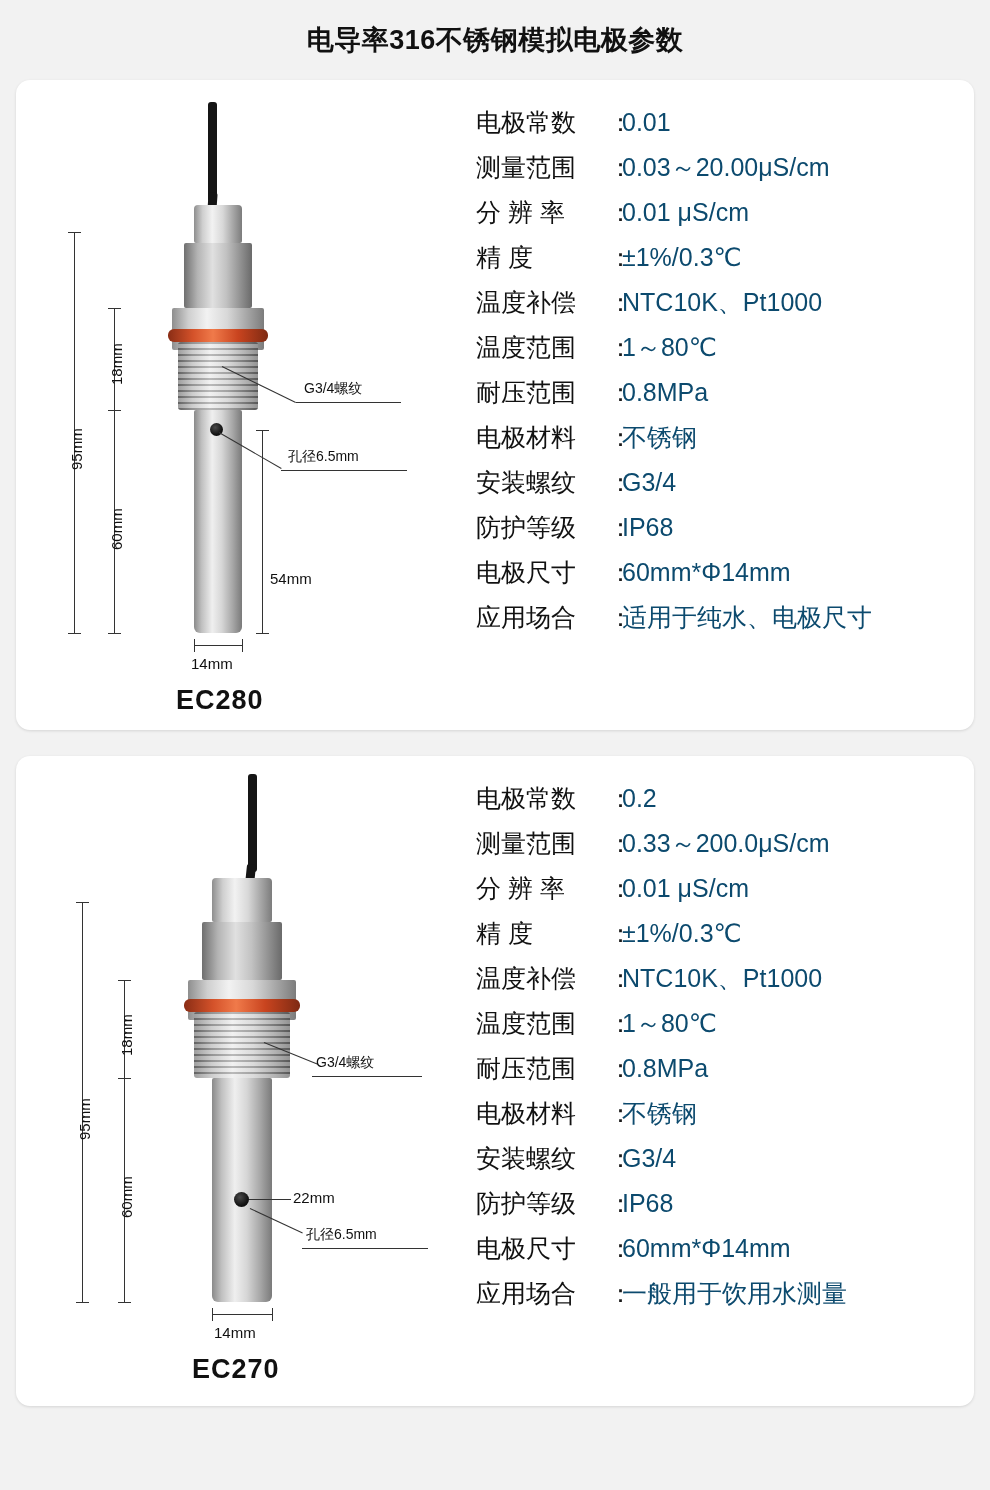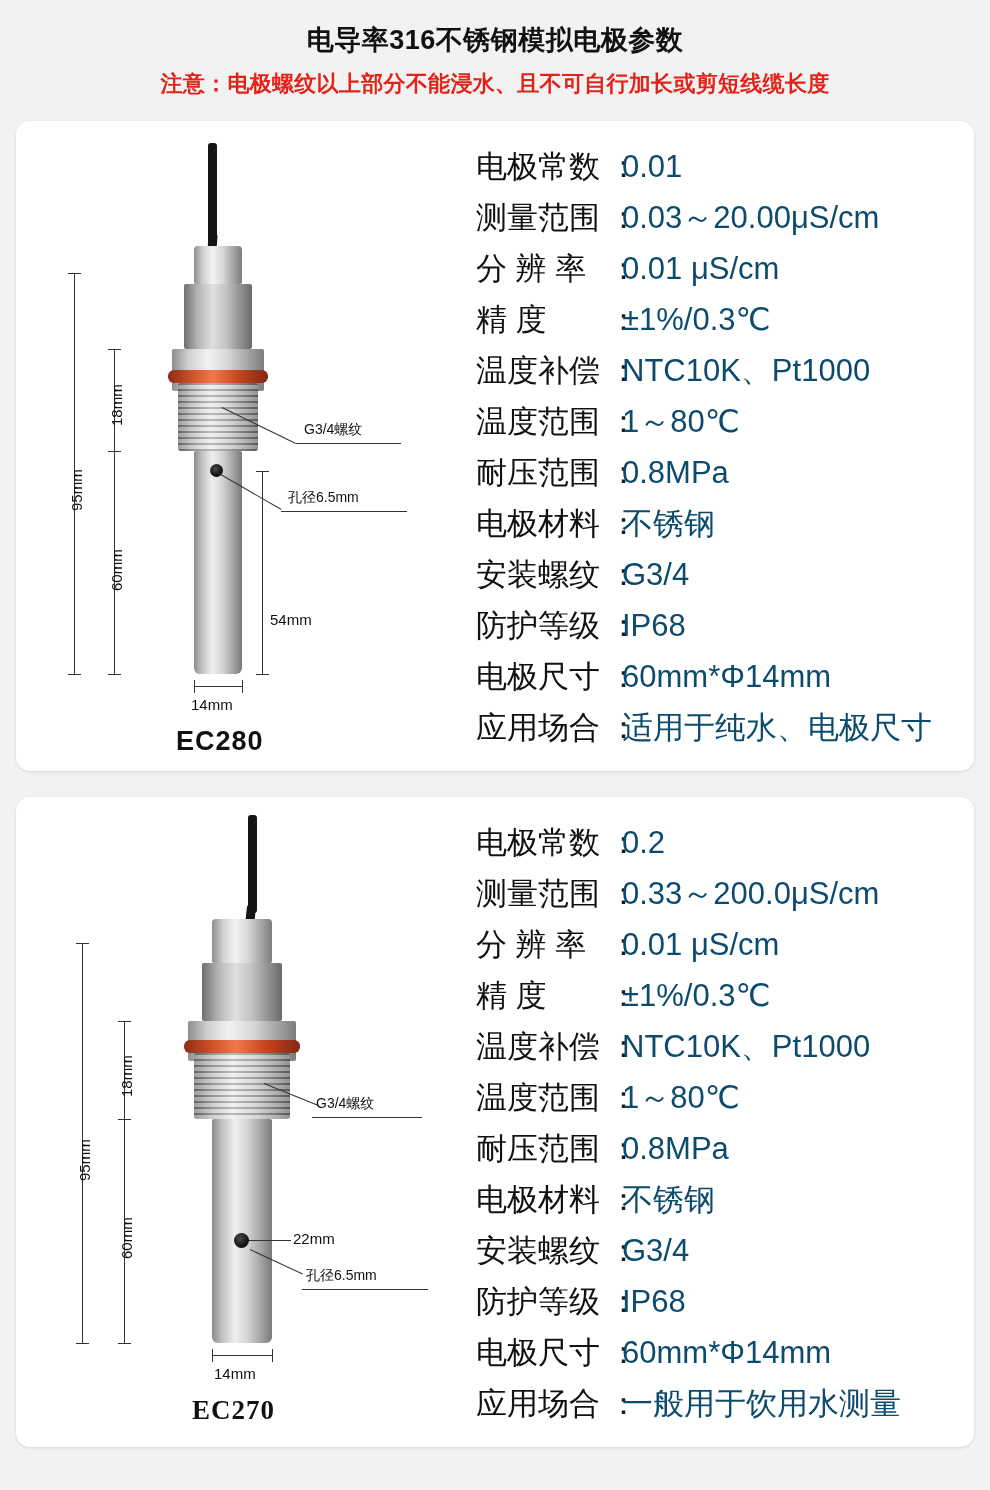--- a/index.html
+++ b/index.html
@@ -60,21 +60,21 @@
     flex: 0 0 430px;
   }
   .specs {
     flex: 1 1 auto;
     padding: 30px 10px 10px 30px;
     box-sizing: border-box;
   }
   .spec-row {
     display: flex;
     align-items: flex-end;
-    font-size: 31px;
+    font-size: 25px;
     line-height: 1.0;
     margin-bottom: 20px;
     white-space: nowrap;
   }
   .spec-label {
     width: 132px;
     flex: 0 0 132px;
     color: #111;
   }
   .spec-colon {
@@ -156,21 +156,20 @@
     color: #111;
     white-space: nowrap;
   }
 </style>
 </head>
 <body>
 
 <div class="page">
 
   <div class="title">电导率316不锈钢模拟电极参数</div>
-  <div class="subtitle">注意：电极螺纹以上部分不能浸水、且不可自行加长或剪短线缆长度</div>
 
   <div class="card" id="card-ec280">
     <div class="card-inner">
 
       <div class="figure">
 
         <div class="cable" style="left:192px; top:22px; width:9px; height:100px;"></div>
         <div class="cable" style="left:192px; top:112px; width:9px; height:20px; transform:rotate(4deg);"></div>
 
         <div class="hexnut" style="left:178px; top:125px; width:48px; height:38px; border-radius:4px 4px 2px 2px;"></div>
@@ -327,21 +326,21 @@
         <div class="dimtext" style="left:198px; top:568px;">14mm</div>
 
         <div class="leader" style="left:248px; top:286px; width:58px; transform:rotate(22deg);"></div>
         <div class="dimline hline" style="left:296px; top:320px; width:110px;"></div>
         <div class="calloutbox" style="left:300px; top:298px;">G3/4螺纹</div>
 
         <div class="leader" style="left:234px; top:452px; width:58px; transform:rotate(25deg);"></div>
         <div class="dimline hline" style="left:286px; top:492px; width:126px;"></div>
         <div class="calloutbox" style="left:290px; top:470px;">孔径6.5mm</div>
 
-        <div class="model-name" style="left:176px; top:598px;font-family:Liberation Serif, serif;">EC270</div>
+        <div class="model-name" style="left:176px; top:598px;">EC270</div>
       </div>
 
       <div class="specs">
         <div class="spec-row">
           <span class="spec-label">电极常数</span>
           <span class="spec-colon">：</span>
           <span class="spec-value">0.2</span>
         </div>
         <div class="spec-row">
           <span class="spec-label">测量范围</span>

